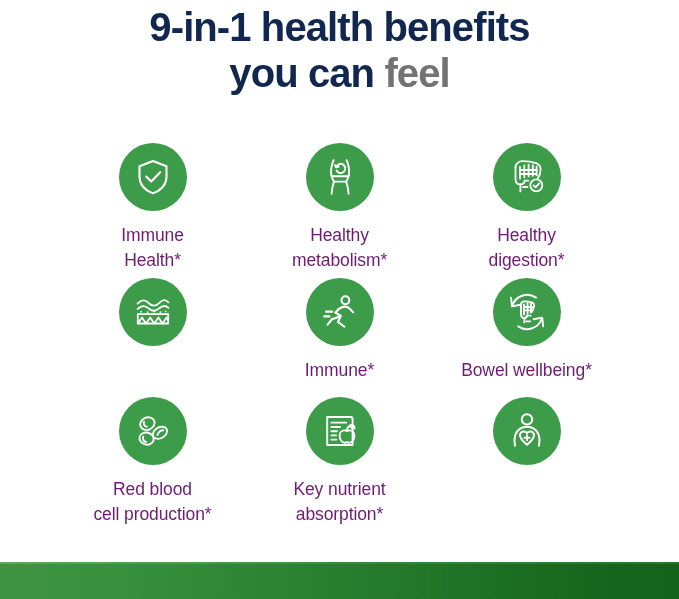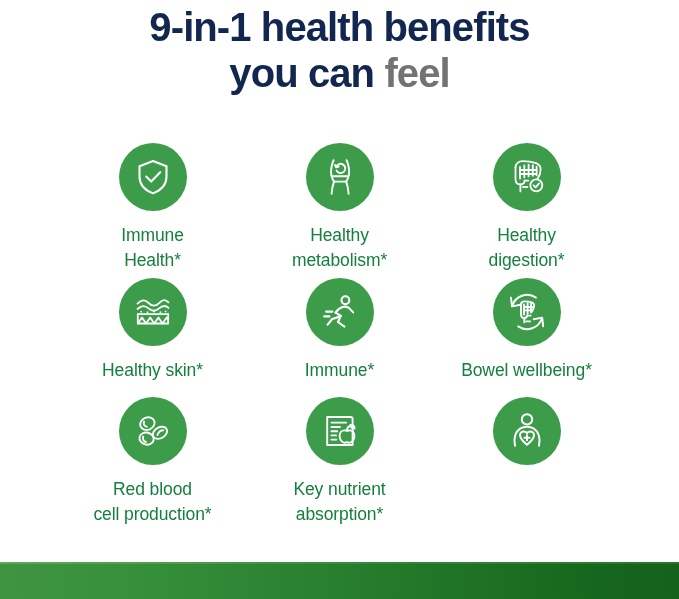--- a/index.html
+++ b/index.html
@@ -78,21 +78,21 @@
   }
   .icon-circle svg {
     display: block;
   }
 
   .benefit-label {
     margin-top: 12px;
     text-align: center;
     font-size: 17.5px;
     line-height: 1.42;
-    color: #15803d;
+    color: #701a75;
     letter-spacing: -0.1px;
     white-space: pre-line;
   }
 
   
   .bottom-bar {
     position: absolute;
     left: 0;
     bottom: 0;
     width: 679px;
@@ -189,21 +189,20 @@
             <path d="M4.8 22.2 L4.8 31.5 L35.2 31.5 L35.2 22.2"></path>
             <path d="M4.8 31.5 L9.0 25.5 L13.0 31.5 L17.2 25.5 L21.3 31.5 L25.4 25.5 L29.5 31.5 L33.6 25.5 L35.2 28.0"></path>
             <circle cx="8.2" cy="19.7" r="0.9" fill="#ffffff" stroke="none"></circle>
             <circle cx="14.6" cy="20.2" r="0.9" fill="#ffffff" stroke="none"></circle>
             <circle cx="21.0" cy="19.5" r="0.9" fill="#ffffff" stroke="none"></circle>
             <circle cx="27.4" cy="20.2" r="0.9" fill="#ffffff" stroke="none"></circle>
             <circle cx="32.6" cy="19.4" r="0.9" fill="#ffffff" stroke="none"></circle>
           </svg>
         </span>
       </div>
-      <div class="benefit-label">Healthy skin*</div>
     </div>
 
     <div class="benefit row2">
       <div class="icon-circle">
         <span>
           <svg width="40" height="40" viewBox="0 0 40 40" fill="none" stroke="#ffffff" stroke-width="2.1" stroke-linecap="round" stroke-linejoin="round">
             <circle cx="25.4" cy="8.2" r="3.9"></circle>
             <path d="M22.6 15.0 C19.6 16.0 17.2 18.0 15.6 20.6"></path>
             <path d="M22.6 15.0 C25.4 14.2 27.8 14.8 29.6 16.6 L33.2 20.4"></path>
             <path d="M15.6 20.6 L20.8 23.8 L18.0 30.0"></path>

